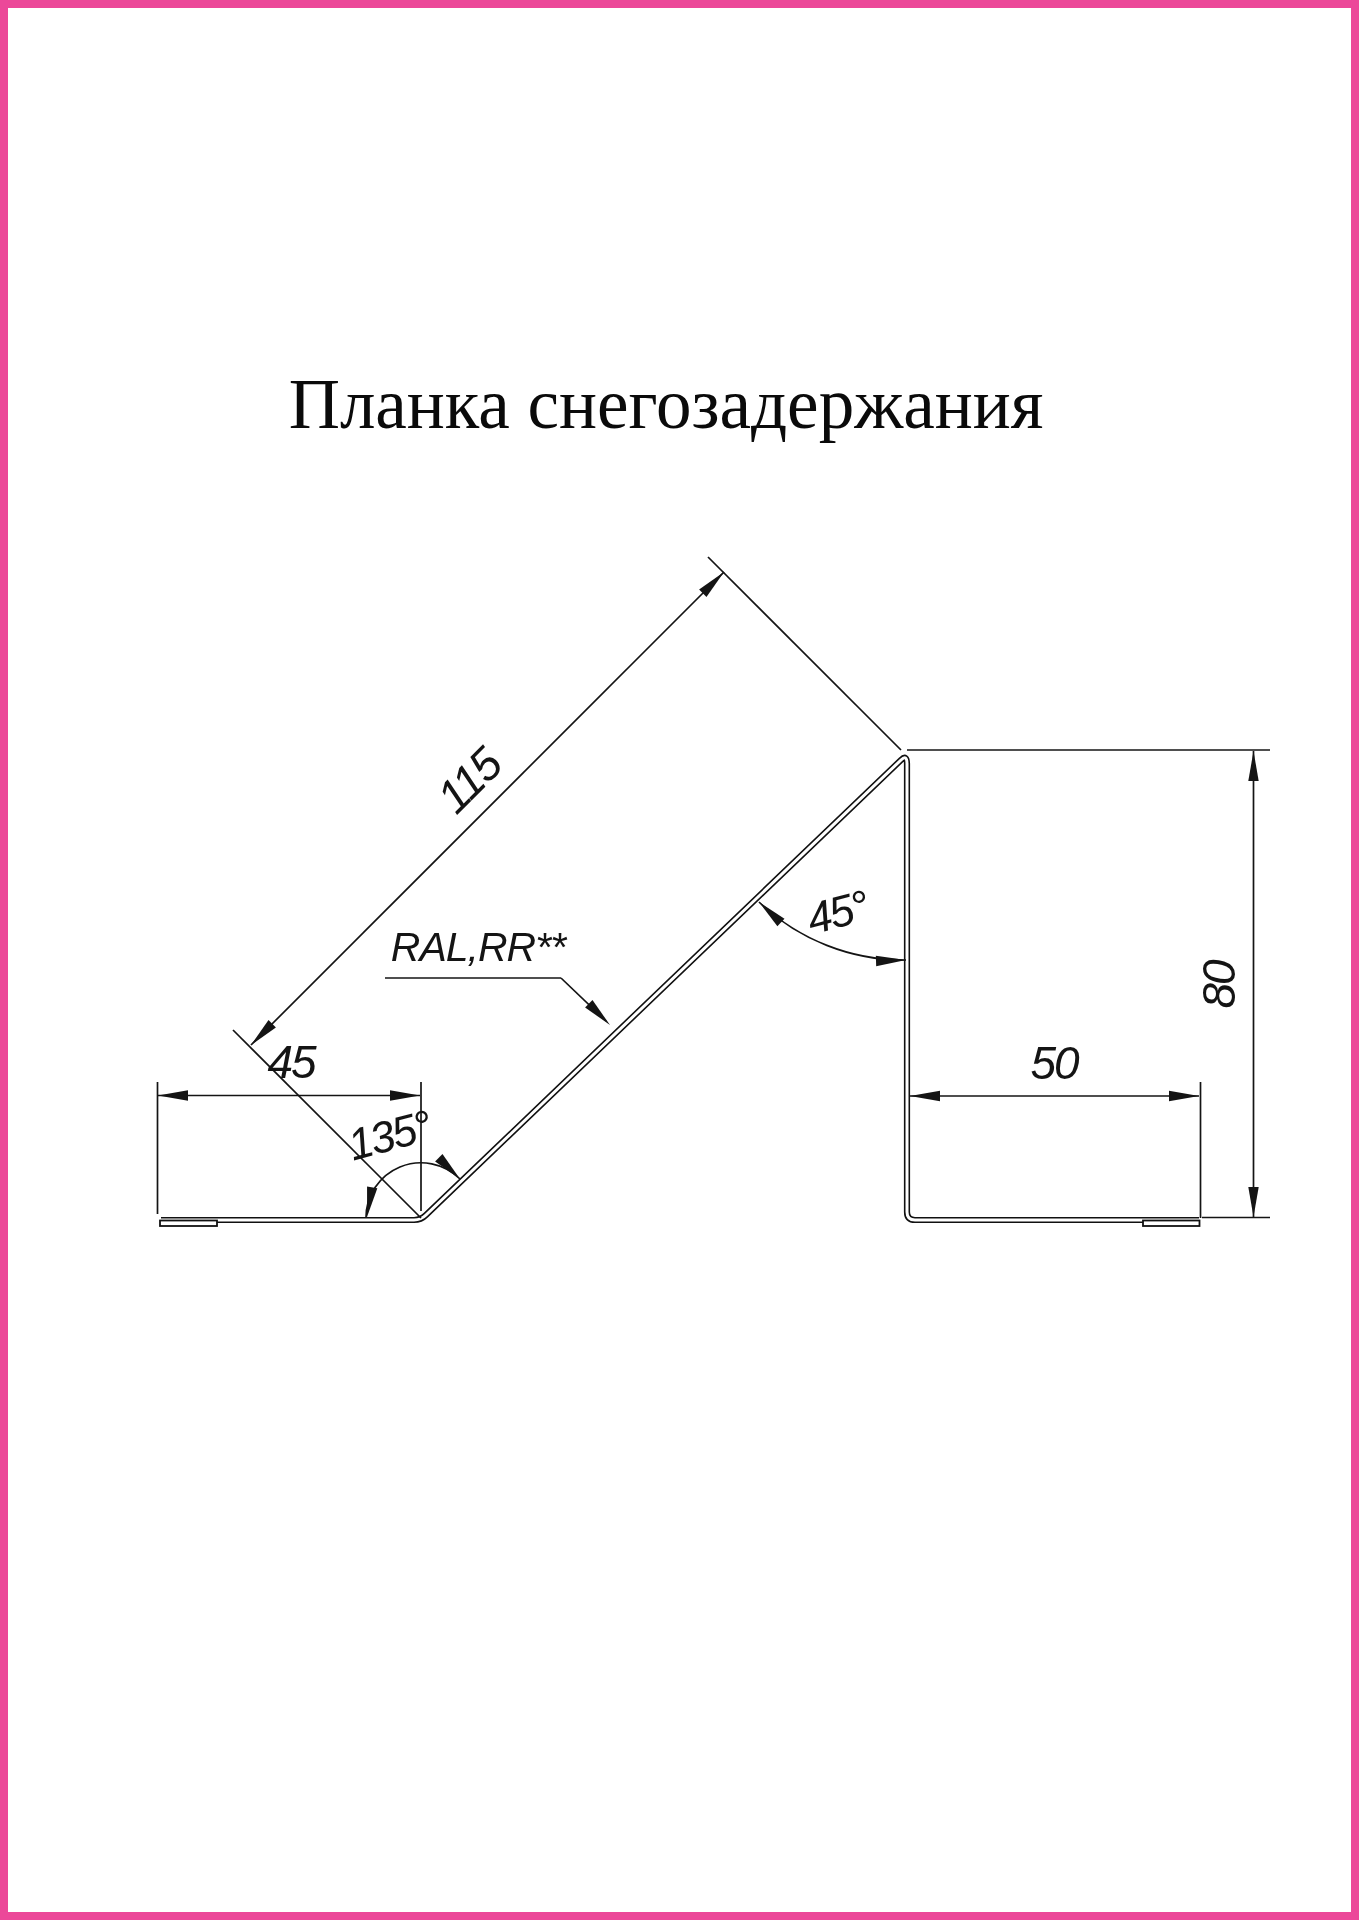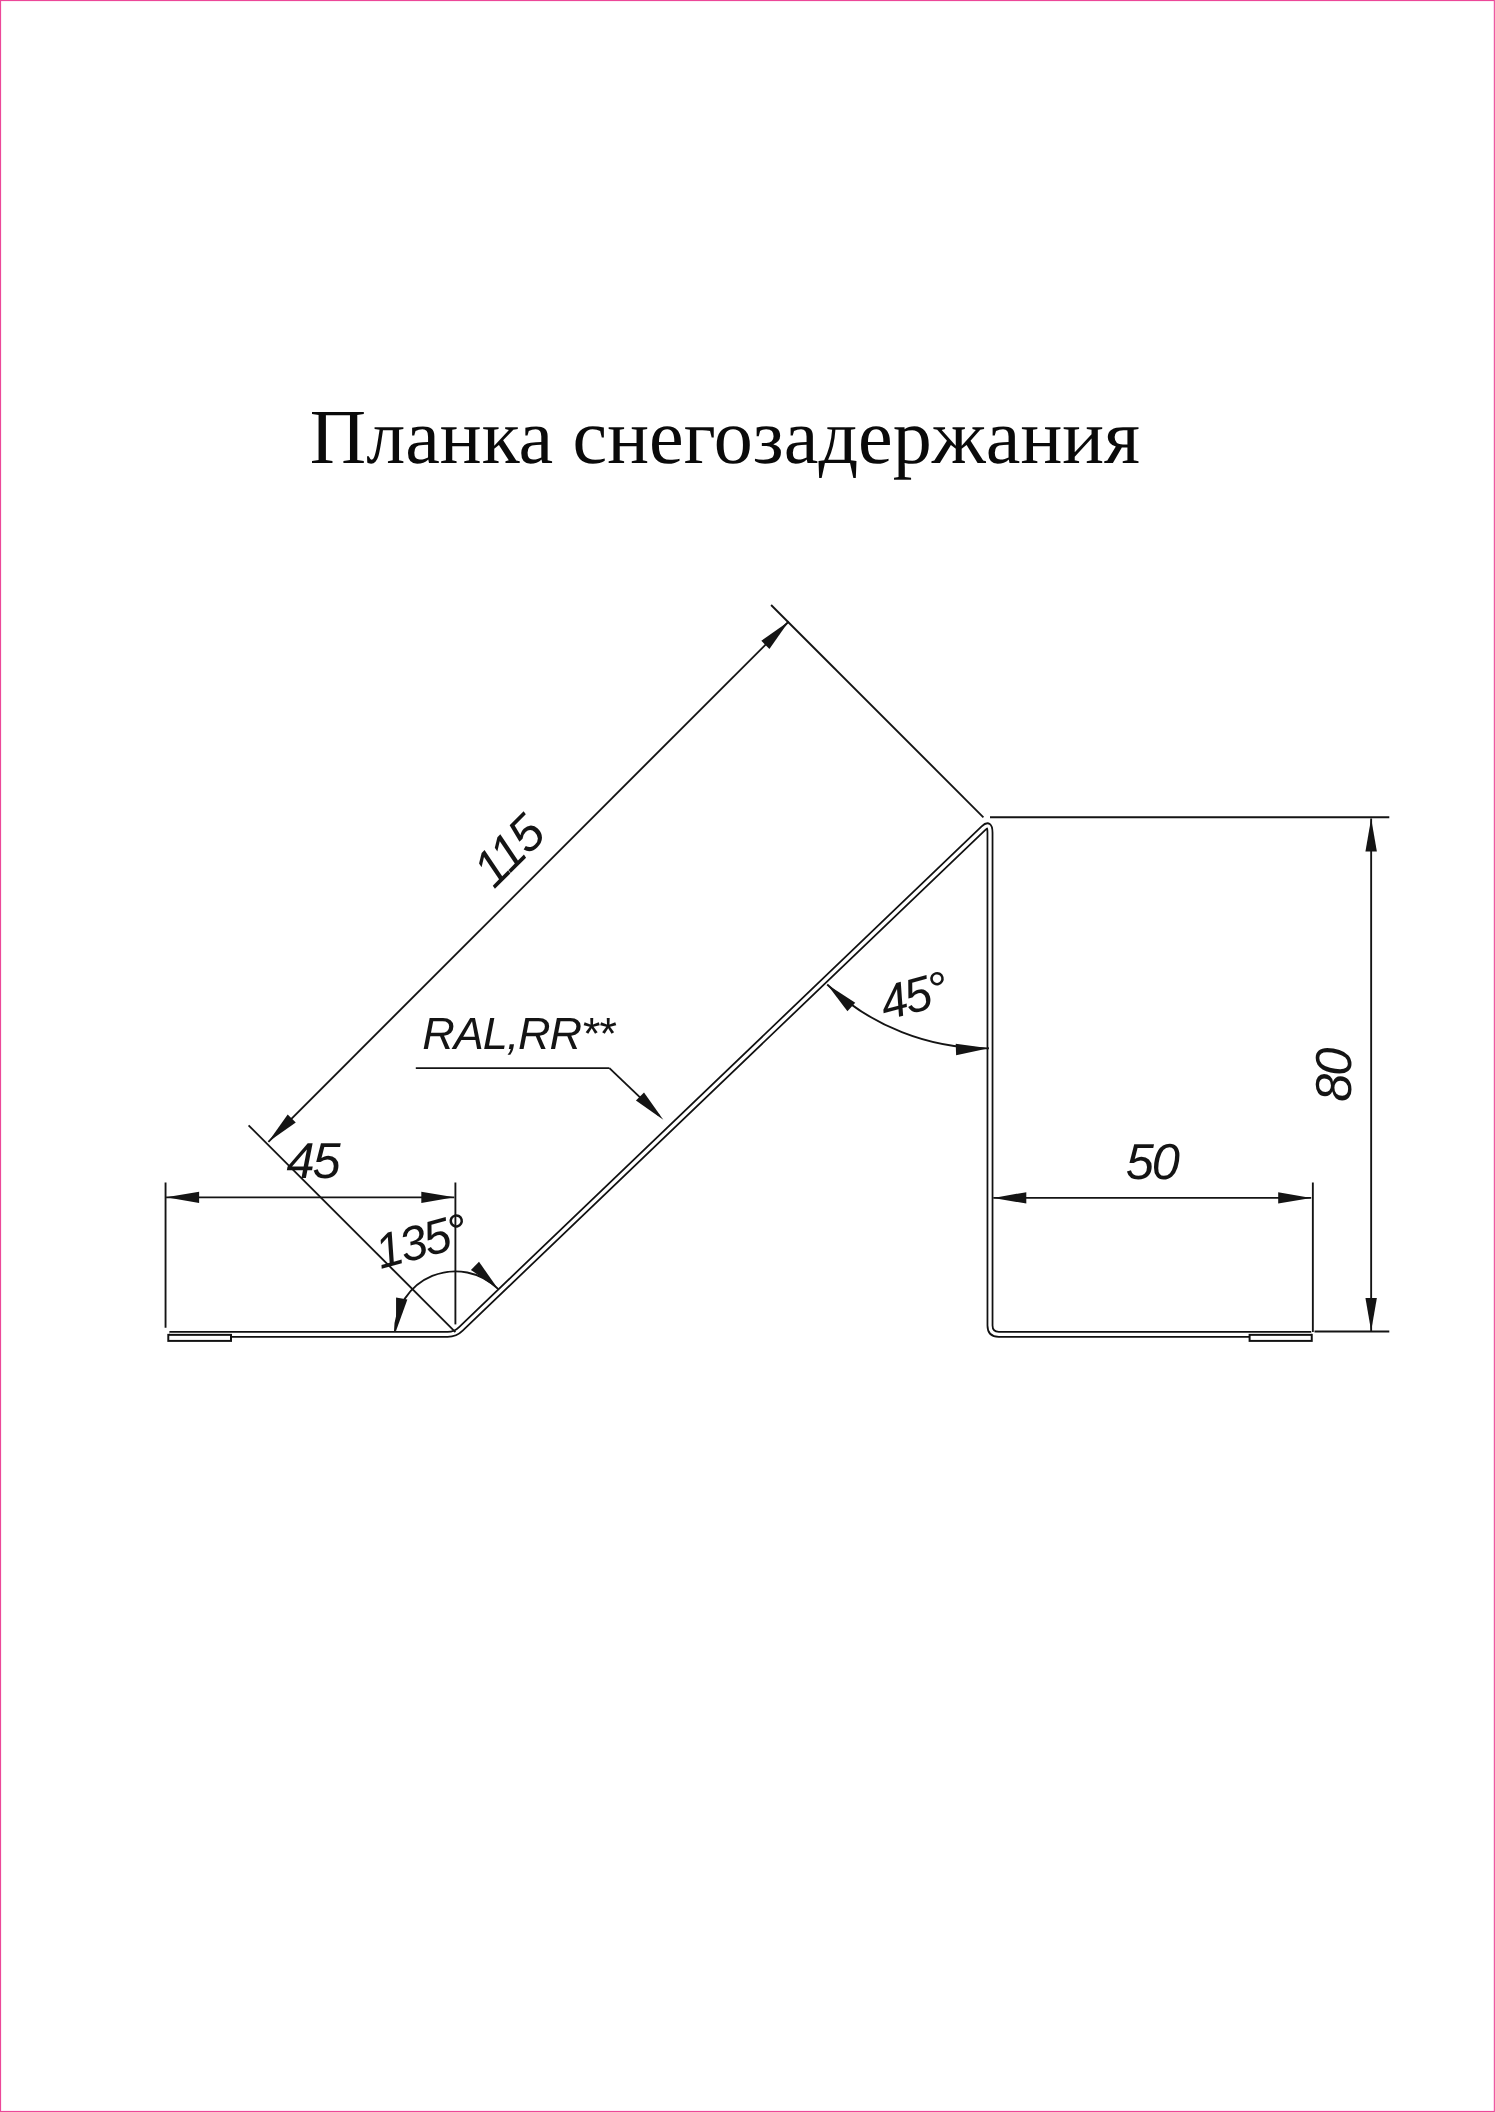--- a/index.html
+++ b/index.html
@@ -6,21 +6,21 @@
     margin:0;
     padding:0;
     background:#ffffff;
     font-family:"Liberation Sans", sans-serif;
   }
   .page{
     position:relative;
     width:1359px;
     height:1920px;
     background:#ffffff;
-    border:1px solid #ec4899;
+    border:8px solid #ec4899;
     box-sizing:border-box;
     overflow:hidden;
   }
   svg{position:absolute;left:0;top:0;}
   .title-text{
     font-family:"Liberation Serif", serif;
     font-size:71px;
     fill:#0a0a0a;
   }
   .dim-text{

